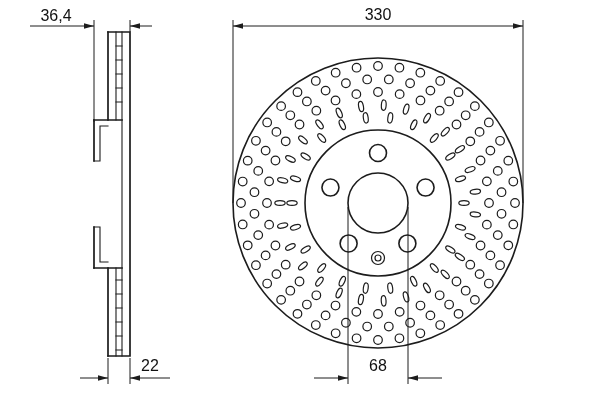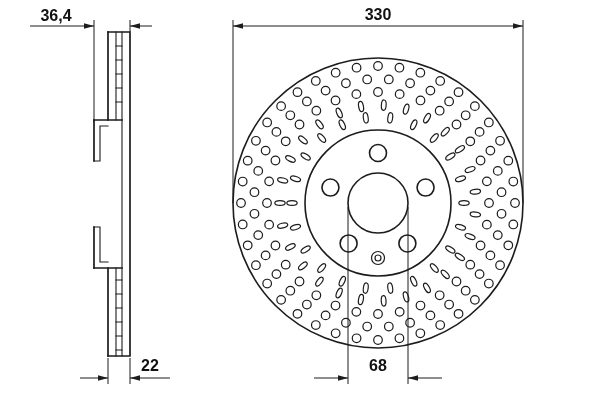--- a/index.html
+++ b/index.html
@@ -1,17 +1,17 @@
 <!DOCTYPE html>
 <html><head>
 <meta charset="utf-8">
 <style>
   html,body{margin:0;padding:0;background:#ffffff;}
   .page{width:600px;height:400px;background:#ffffff;position:relative;overflow:hidden;
-        font-family:"Liberation Sans",sans-serif;font-weight:bold;}
+        font-family:"Liberation Sans",sans-serif;}
   svg{display:block;}
   .ln{fill:none;stroke:#1c1c1c;stroke-width:1.7;stroke-linecap:square;}
   .thin{stroke-width:1.1;}
   .dim{fill:none;stroke:#1c1c1c;stroke-width:1;}
   .arr{fill:#1c1c1c;stroke:none;}
   .dimtext{font-family:"Liberation Sans",sans-serif;font-size:16px;fill:#111;}
   .c{fill:none;stroke:#1c1c1c;stroke-width:1.6;}
   .h{fill:none;stroke:#1c1c1c;stroke-width:1.2;}
 </style>
 </head>

